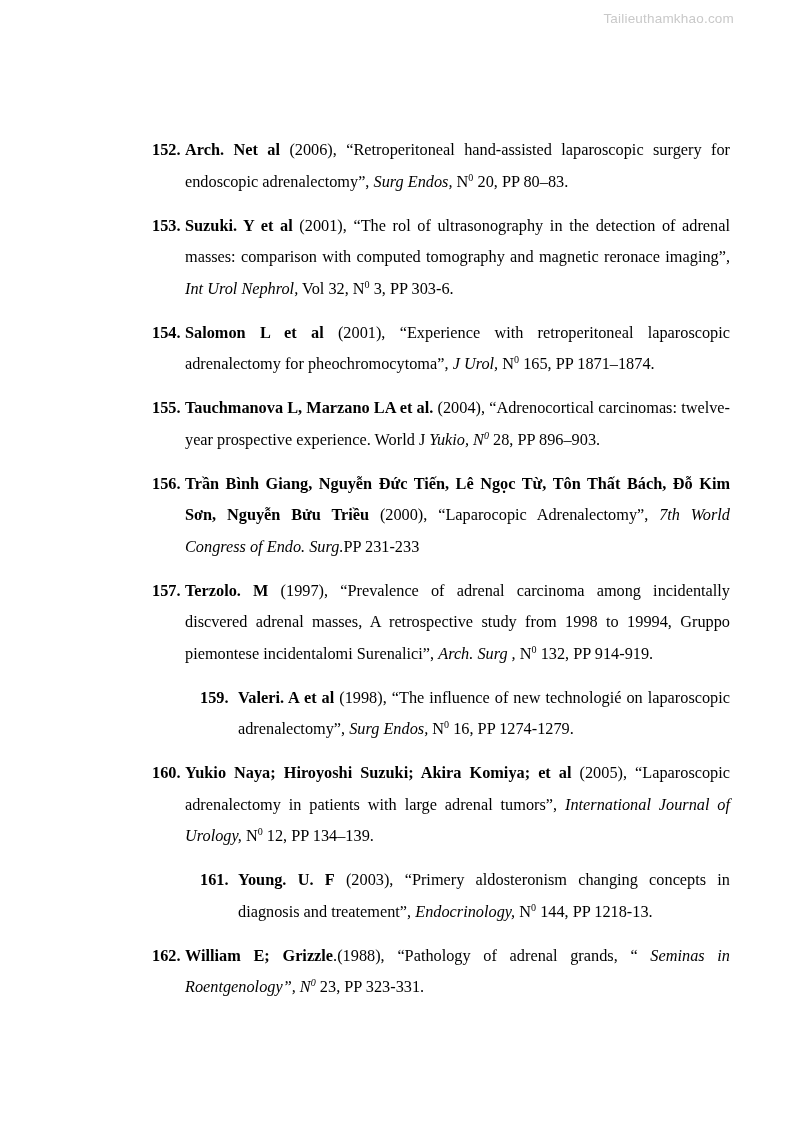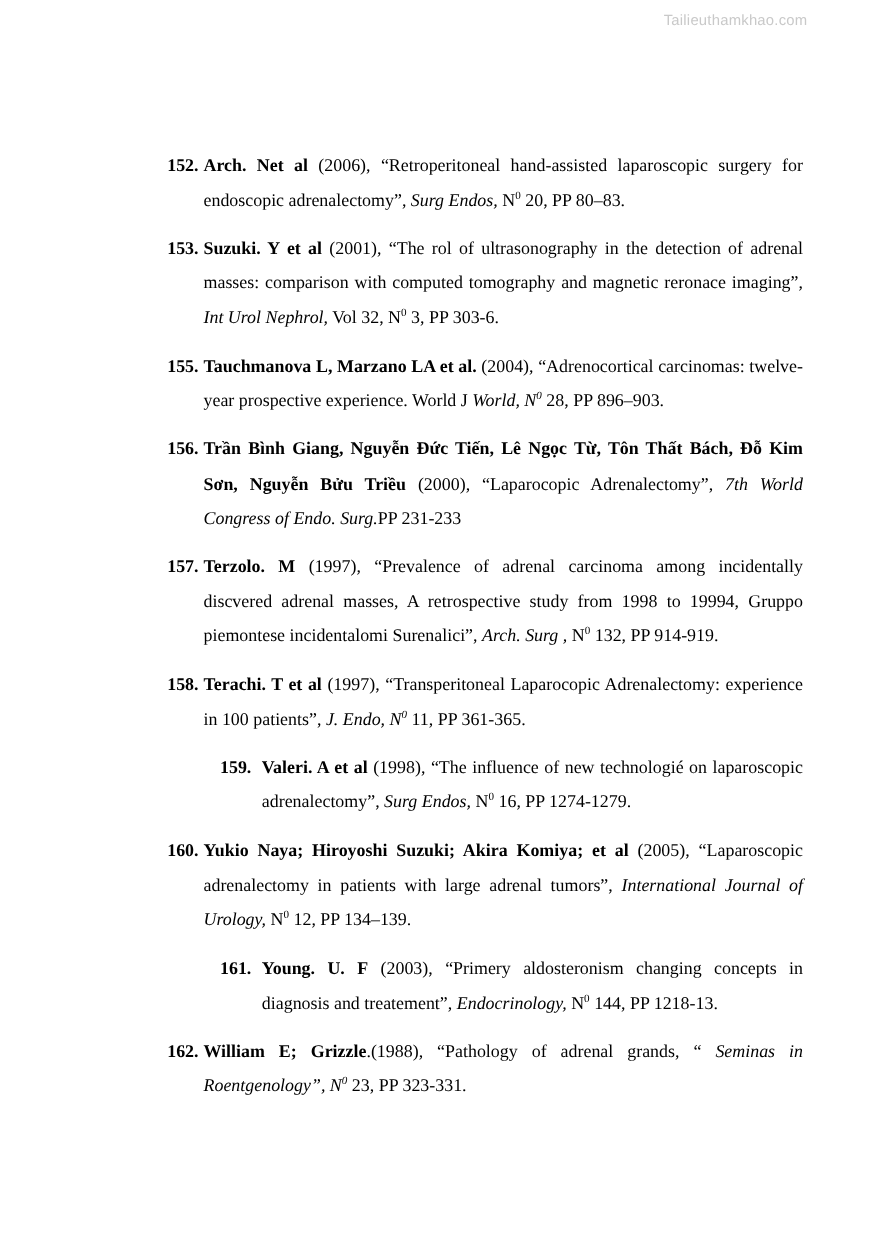--- a/index.html
+++ b/index.html
@@ -91,34 +91,34 @@
   <ol class="ref-list" id="ref-list" style="list-style: none; margin: 0px; padding: 0px;">
       <li class="ref-item">
         <span class="ref-num">152.</span>
         <span class="ref-body"><b>Arch. Net al</b> <span>(2006),</span> <span>“Retroperitoneal hand-assisted laparoscopic surgery for endoscopic adrenalectomy”,</span> <i>Surg Endos,</i> <span>N</span><sup>0</sup> <span>20, PP 80–83.</span></span>
       </li>
       <li class="ref-item">
         <span class="ref-num">153.</span>
         <span class="ref-body"><b>Suzuki. Y et al</b> <span>(2001),</span> <span>“The rol of ultrasonography in the detection of adrenal masses: comparison with computed tomography and magnetic reronace imaging”,</span> <i>Int Urol Nephrol,</i> <span>Vol 32, N</span><sup>0</sup> <span>3, PP 303-6.</span></span>
       </li>
       <li class="ref-item">
+        <span class="ref-num">154.</span>
+        <span class="ref-body"><b>Salomon L et al</b> <span>(2001),</span> <span>“Experience with retroperitoneal laparoscopic adrenalectomy for pheochromocytoma”,</span> <i>J Urol,</i> <span>N</span><sup>0</sup> <span>165, PP 1871–1874.</span></span>
+      </li>
+      <li class="ref-item">
         <span class="ref-num">155.</span>
-        <span class="ref-body"><b>Tauchmanova L, Marzano LA et al.</b> <span>(2004),</span> <span>“Adrenocortical carcinomas: twelve-year prospective experience. World J</span> <i>World, N</i><sup style="font-style: italic;">0</sup>  <span>28, PP 896–903.</span></span>
+        <span class="ref-body"><b>Tauchmanova L, Marzano LA et al.</b> <span>(2004),</span> <span>“Adrenocortical carcinomas: twelve-year prospective experience. World J</span> <i>Yukio, N</i><sup style="font-style: italic;">0</sup>  <span>28, PP 896–903.</span></span>
       </li>
       <li class="ref-item">
         <span class="ref-num">156.</span>
         <span class="ref-body"><b>Trần Bình Giang, Nguyễn Đức Tiến, Lê Ngọc Từ, Tôn Thất Bách, Đỗ Kim Sơn, Nguyễn Bửu Triều</b> <span>(2000),</span> <span>“Laparocopic Adrenalectomy”,</span> <i>7th World Congress of Endo. Surg.</i><span>PP 231-233</span></span>
       </li>
       <li class="ref-item">
         <span class="ref-num">157.</span>
         <span class="ref-body"><b>Terzolo. M</b> <span>(1997),</span> <span>“Prevalence of adrenal carcinoma among incidentally discvered adrenal masses,  A retrospective study from 1998 to 19994,  Gruppo piemontese incidentalomi Surenalici”,</span> <i>Arch. Surg ,</i> <span>N</span><sup>0</sup> <span>132, PP 914-919.</span></span>
-      </li>
-      <li class="ref-item">
-        <span class="ref-num">158.</span>
-        <span class="ref-body"><b>Terachi. T et al</b> <span>(1997),</span> <span>“Transperitoneal Laparocopic Adrenalectomy: experience in 100 patients”,</span> <i>J. Endo, N</i><sup style="font-style: italic;">0</sup>  <span>11, PP 361-365.</span></span>
       </li>
       <li class="ref-item">
         <span class="ref-num indent">159.</span>
         <span class="ref-body"><b>Valeri. A et al</b> <span>(1998),</span> <span>“The influence of new technologié on laparoscopic adrenalectomy”,</span> <i>Surg Endos,</i> <span>N</span><sup>0</sup> <span>16, PP 1274-1279.</span></span>
       </li>
       <li class="ref-item">
         <span class="ref-num">160.</span>
         <span class="ref-body"><b>Yukio Naya; Hiroyoshi Suzuki; Akira Komiya; et al</b> <span>(2005),</span> <span>“Laparoscopic adrenalectomy in patients with large adrenal tumors”,</span> <i>International Journal of Urology,</i> <span>N</span><sup>0</sup> <span>12,  PP 134–139.</span></span>
       </li>
       <li class="ref-item">

